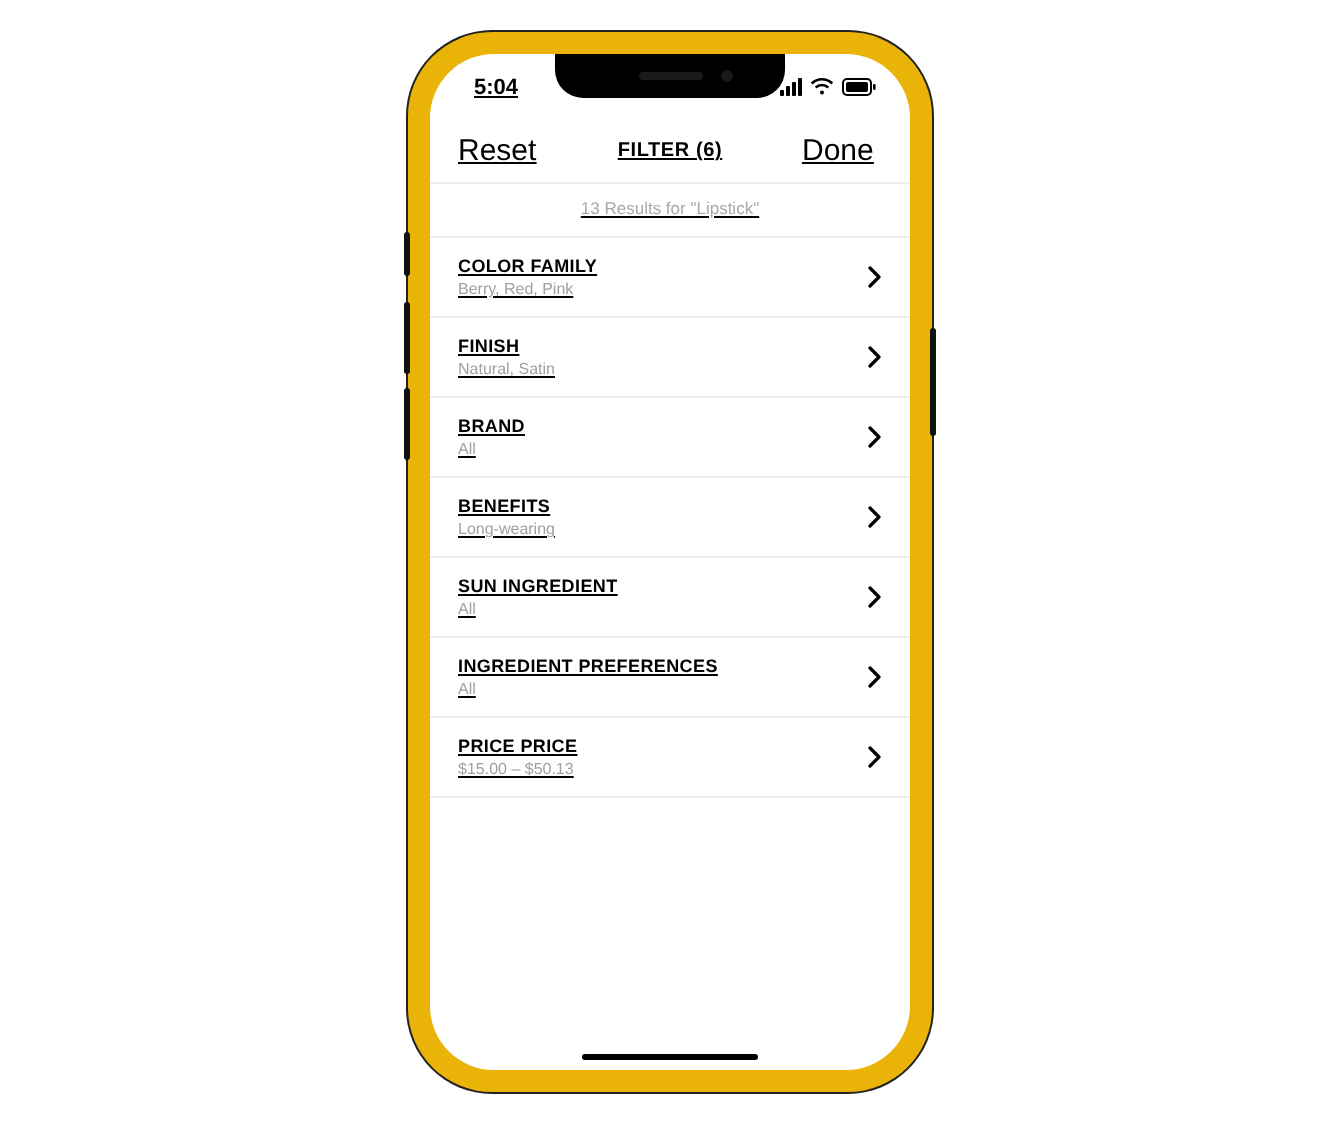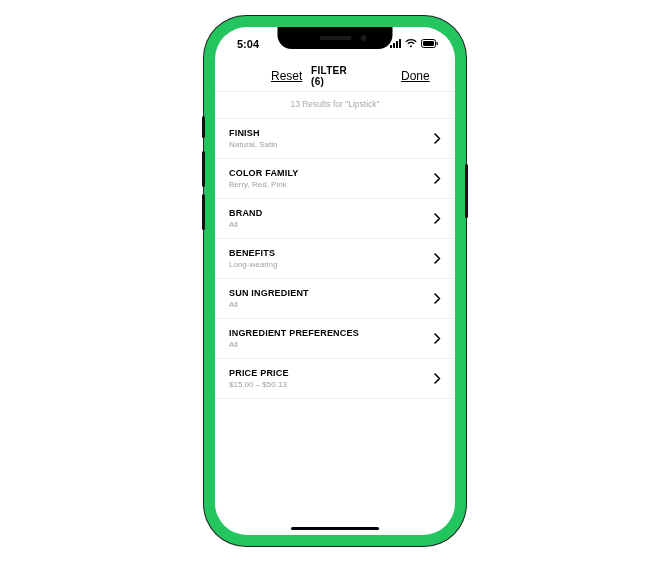--- a/index.html
+++ b/index.html
@@ -8,25 +8,26 @@
     height: 562px;
     background: #ffffff;
     display: flex;
     align-items: center;
     justify-content: center;
     font-family: -apple-system, BlinkMacSystemFont, "Helvetica Neue", Arial, sans-serif;
   }
   .phone {
     width: 262px;
     height: 530px;
-    background: #22c55e;
+    background: #eab308;
     border-radius: 42px;
     padding: 11px;
     position: relative;
     box-shadow: 0 0 0 1px #222;
+    text-decoration: underline;
   }
   .side-btn {
     position: absolute;
     background: #111;
     border-radius: 2px;
   }
   .side-btn.left1 { left: -2px; top: 100px; width: 3px; height: 22px; }
   .side-btn.left2 { left: -2px; top: 135px; width: 3px; height: 36px; }
   .side-btn.left3 { left: -2px; top: 178px; width: 3px; height: 36px; }
   .side-btn.right1 { right: -2px; top: 148px; width: 3px; height: 54px; }
@@ -79,25 +80,24 @@
   .wifi-icon svg, .batt-icon svg { display:block; }
   .navbar {
     height: 32px;
     display: flex;
     align-items: center;
     justify-content: space-between;
     padding: 0 14px;
     border-bottom: 1px solid #eee;
   }
   .nav-side {
-    font-size: 12px;
+    font-size: 15px;
     text-decoration: underline;
     cursor: pointer;
     min-width: 40px;
-    margin-left: 42px;
   }
   .nav-side.right { }
   .nav-title {
     font-size: 10px;
     font-weight: 700;
     letter-spacing: 0.3px;
   }
   .results-hint {
     text-align: center;
     font-size: 8.5px;
@@ -181,33 +181,33 @@
       <span class="nav-side">Reset</span>
       <span class="nav-title">FILTER (6)</span>
       <span class="nav-side right">Done</span>
     </div>
 
     <div class="results-hint">13 Results for "Lipstick"</div>
 
     <div class="list" id="filter-list">
         <div class="row">
           <div class="row-text">
+            <span class="row-title">COLOR FAMILY</span>
+            <span class="row-sub">Berry, Red, Pink</span>
+          </div>
+          <span class="chev">
+            <svg width="7" height="11" viewBox="0 0 7 11">
+              <path d="M1 1l4.5 4.5L1 10" stroke="#000" stroke-width="1.6" fill="none" stroke-linecap="round" stroke-linejoin="round"></path>
+            </svg>
+          </span>
+        </div>
+        <div class="row">
+          <div class="row-text">
             <span class="row-title">FINISH</span>
             <span class="row-sub">Natural, Satin</span>
-          </div>
-          <span class="chev">
-            <svg width="7" height="11" viewBox="0 0 7 11">
-              <path d="M1 1l4.5 4.5L1 10" stroke="#000" stroke-width="1.6" fill="none" stroke-linecap="round" stroke-linejoin="round"></path>
-            </svg>
-          </span>
-        </div>
-        <div class="row">
-          <div class="row-text">
-            <span class="row-title">COLOR FAMILY</span>
-            <span class="row-sub">Berry, Red, Pink</span>
           </div>
           <span class="chev">
             <svg width="7" height="11" viewBox="0 0 7 11">
               <path d="M1 1l4.5 4.5L1 10" stroke="#000" stroke-width="1.6" fill="none" stroke-linecap="round" stroke-linejoin="round"></path>
             </svg>
           </span>
         </div>
         <div class="row">
           <div class="row-text">
             <span class="row-title">BRAND</span>

